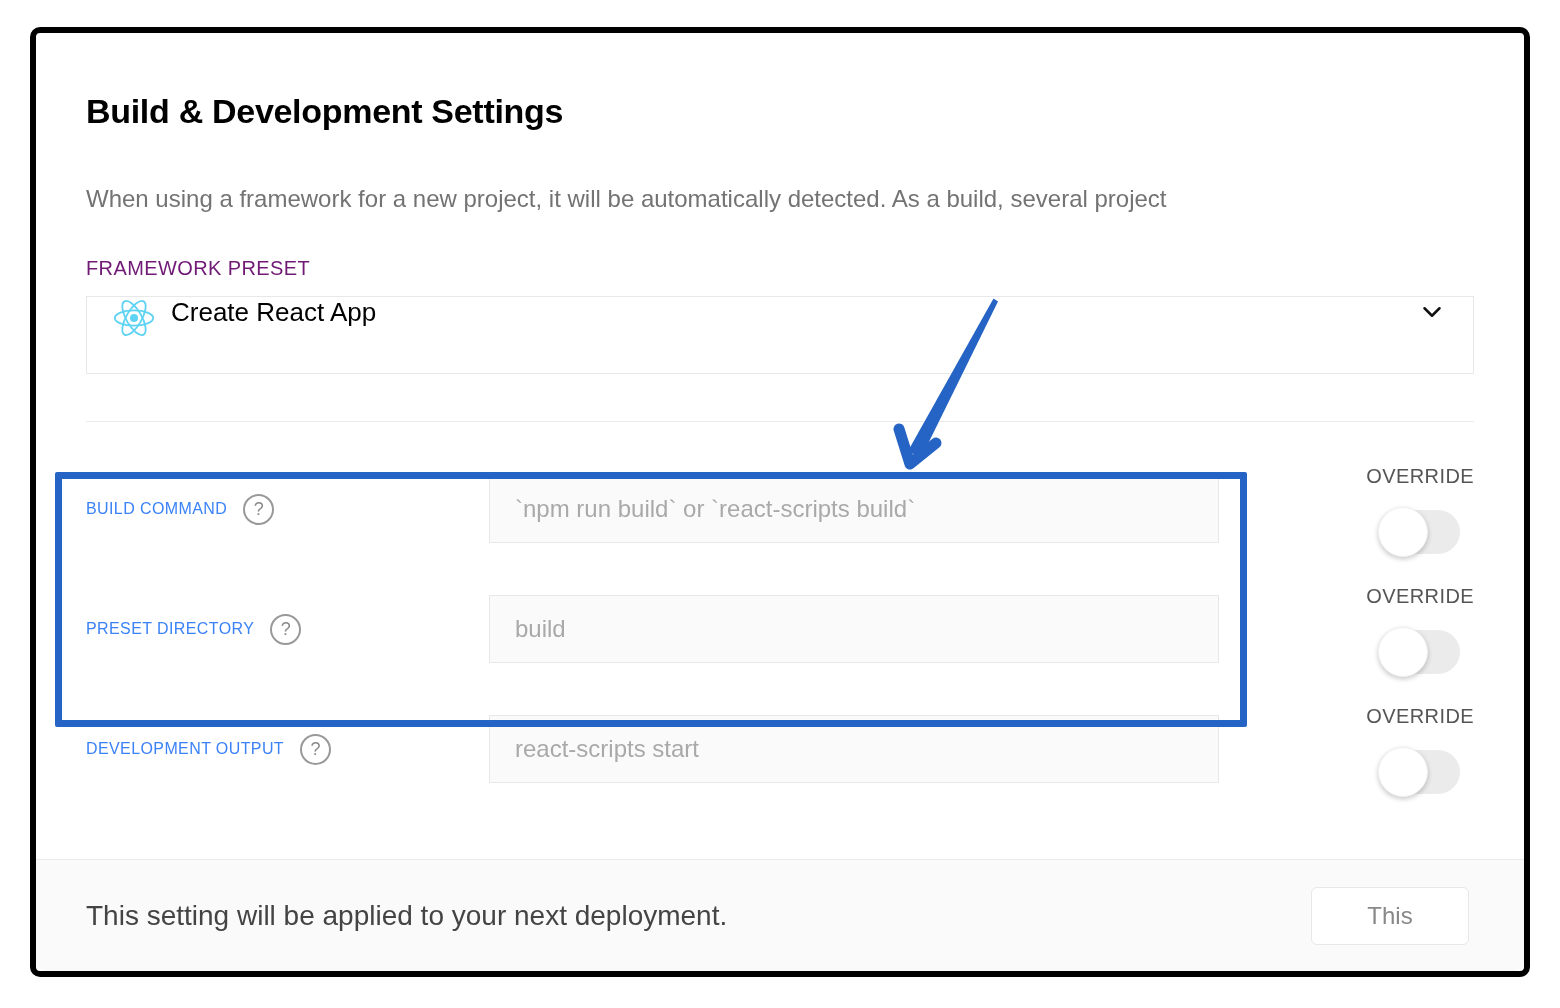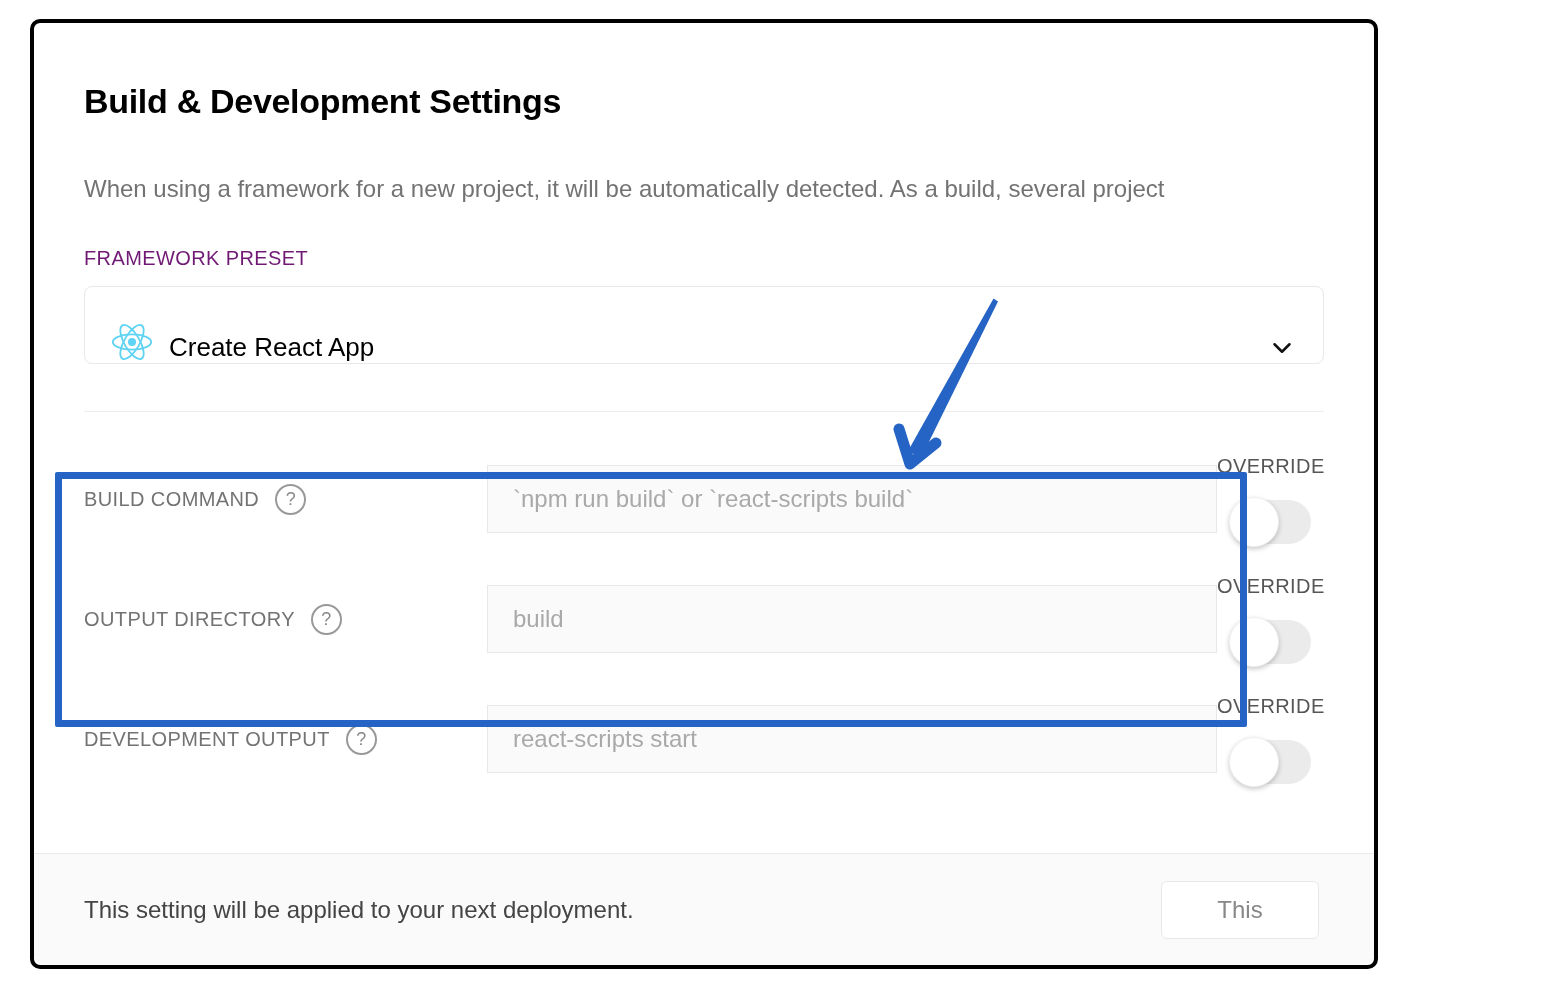--- a/index.html
+++ b/index.html
@@ -6,24 +6,24 @@
   html, body {
     width: 1560px; height: 1008px;
     background: #ffffff;
     font-family: "Liberation Sans", sans-serif;
     position: relative;
     overflow: hidden;
   }
 
   .card {
     position: absolute;
-    left: 30px; top: 19px;
-    width: 1348px; height: 950px;
-    background: #ffffff;
-    border: 4px solid #000000;
+    left: 30px; top: 27px;
+    width: 1500px; height: 950px;
+    background: #ffffff;
+    border: 6px solid #000000;
     border-radius: 10px;
   }
 
   .card-body { padding: 58px 50px 0 50px; }
 
   .title {
     font-size: 34px;
     font-weight: 700;
     color: #000000;
     line-height: 40px;
@@ -41,24 +41,24 @@
     margin-top: 36px;
     font-size: 20px;
     color: #701a75;
     letter-spacing: 0.4px;
   }
 
   .dropdown {
     margin-top: 16px;
     height: 78px;
     border: 1px solid #e8e8e8;
-    border-radius: 8px;
-    background: #ffffff;
-    display: flex;
-    align-items: flex-end;
+    border-radius: 0;
+    background: #ffffff;
+    display: flex;
+    align-items: flex-start;
     padding: 0 26px;
     cursor: pointer;
   }
   .dropdown .react-icon { width: 42px; height: 42px; margin-right: 16px; flex: none; }
   .dropdown .selected-text { font-size: 26px; color: #000000; }
   .dropdown .chevron { margin-left: auto; width: 30px; height: 30px; flex: none; }
 
   .divider {
     margin-top: 47px;
     border-top: 1px solid #ebebeb;
@@ -71,22 +71,22 @@
     align-items: center;
   }
   .label-col {
     width: 403px;
     display: flex;
     align-items: center;
     gap: 16px;
     flex: none;
   }
   .row-label {
-    font-size: 20px;
-    color: #737373;
+    font-size: 16px;
+    color: #3b82f6;
     letter-spacing: 0.4px;
   }
   .help-icon {
     width: 31px; height: 31px;
     border: 2px solid #999999;
     border-radius: 50%;
     color: #888888;
     font-size: 18px;
     display: flex;
     align-items: center;
@@ -144,21 +144,21 @@
     left: 0; right: 0; bottom: 0;
     height: 112px;
     background: #fafafa;
     border-top: 1px solid #eaeaea;
     border-radius: 0 0 10px 10px;
     display: flex;
     align-items: center;
     justify-content: space-between;
     padding: 0 55px 0 50px;
   }
-  .footer-note { font-size: 24px; color: #444444; }
+  .footer-note { font-size: 28px; color: #444444; }
   .save-button {
     width: 158px; height: 58px;
     background: #ffffff;
     border: 1px solid #e8e8e8;
     border-radius: 6px;
     font-size: 24px;
     color: #888888;
     font-family: "Liberation Sans", sans-serif;
     cursor: pointer;
   }
@@ -225,21 +225,21 @@
         <div class="override-col">
           <span class="override-label">OVERRIDE</span>
           <span class="toggle">
               <span class="knob"></span>
             </span>
         </div>
       </div>
 
       <div class="setting-row">
         <div class="label-col">
-          <span class="row-label">OUTPUT DIRECTORY</span>
+          <span class="row-label">PRESET DIRECTORY</span>
           <span class="help-icon">?</span>
         </div>
         <input class="setting-input" type="text" placeholder="build" style="">
         <div class="override-col">
           <span class="override-label">OVERRIDE</span>
           <span class="toggle">
               <span class="knob"></span>
             </span>
         </div>
       </div>

